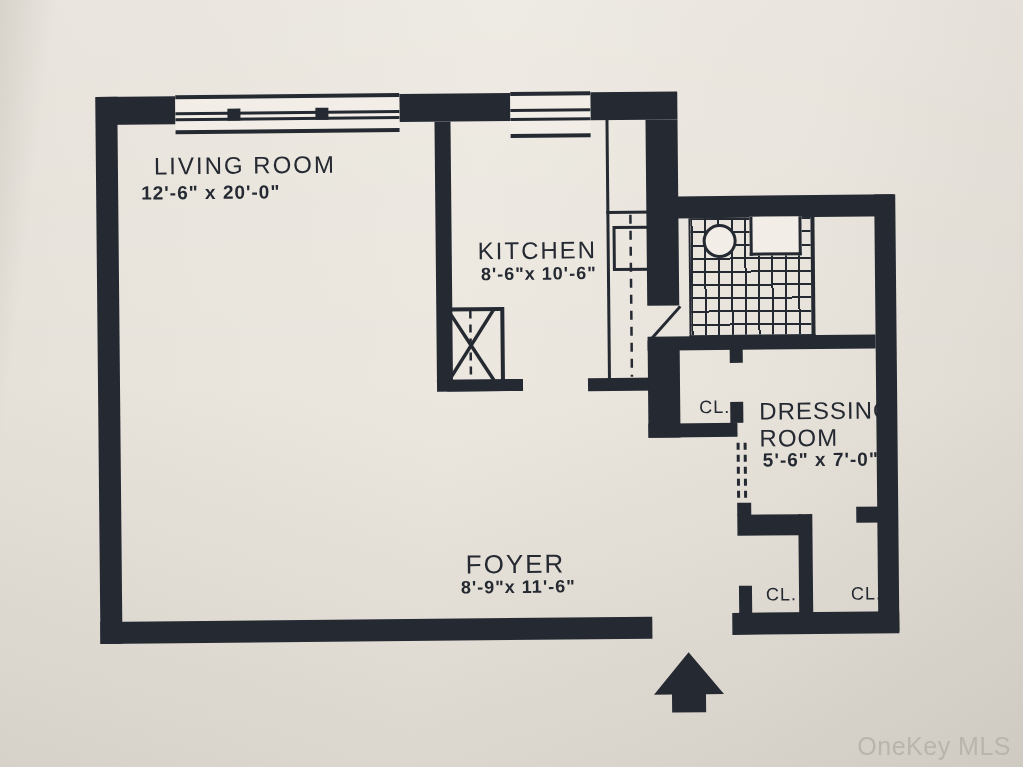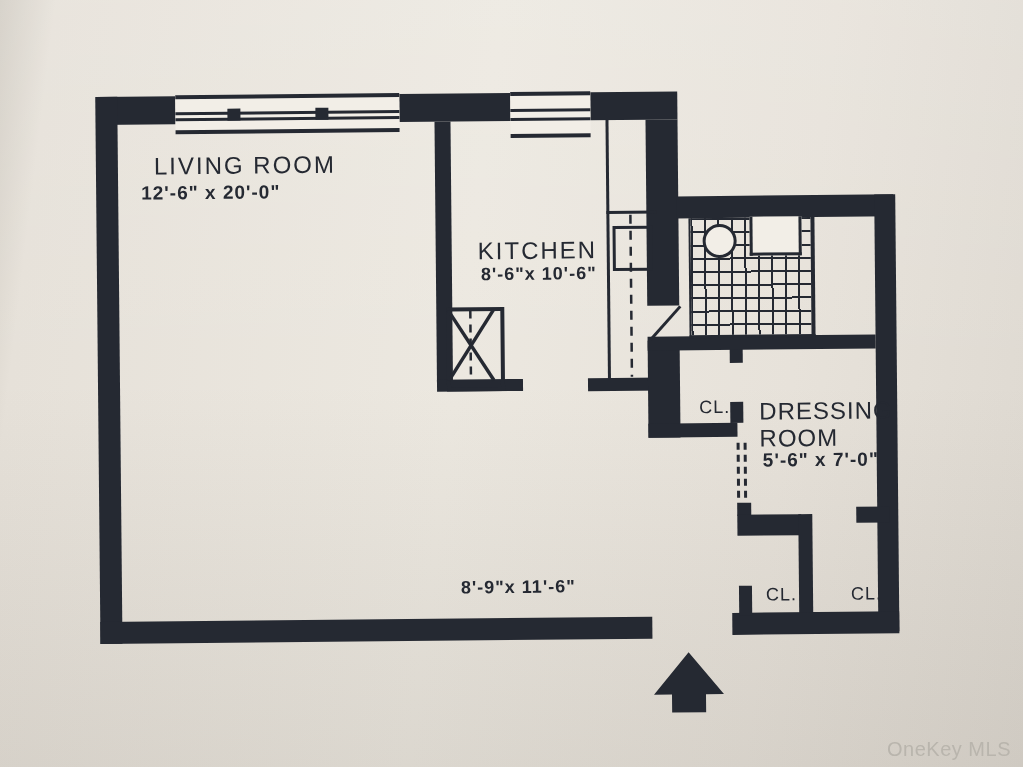--- a/index.html
+++ b/index.html
@@ -26,21 +26,21 @@
   .grid{
     position:absolute;left:690px;top:220px;width:120px;height:117px;
     border-left:2px solid var(--ink,#252932);
     border-right:4px solid var(--ink,#252932);
     border-bottom:3px solid var(--ink,#252932);
     background-image:
       repeating-linear-gradient(to right, var(--ink,#252932) 0 2px, transparent 2px 13.4px),
       repeating-linear-gradient(to bottom, var(--ink,#252932) 0 2px, transparent 2px 13.2px);
   }
   svg.overlay{position:absolute;inset:0;width:1023px;height:767px;pointer-events:none;}
-  .wm{position:absolute;right:12px;bottom:6px;font-size:20px;letter-spacing:.5px;
+  .wm{position:absolute;right:12px;bottom:6px;font-size:25px;letter-spacing:.5px;
       color:var(--watermark,#b9b5ad);}
 </style>
 </head>
 <body>
 
 <div class="stage">
   <div class="plan">
 
     <div class="w" style="left:100px;top:93px;width:78px;height:28px"></div>
     <div class="w" style="left:402px;top:93px;width:111px;height:28px"></div>
@@ -109,20 +109,21 @@
     <div class="lbl" style="left:156px;top:149px">LIVING ROOM</div>
     <div class="dim" style="left:143px;top:179px">12'-6" x 20'-0"</div>
 
     <div class="lbl" style="left:479px;top:237px">KITCHEN</div>
     <div class="dim" style="left:482px;top:264px;font-size:18px">8'-6"x 10'-6"</div>
 
     <div class="lbl" style="left:759px;top:400px;letter-spacing:1px">DRESSING</div>
     <div class="lbl" style="left:759px;top:427px;letter-spacing:1px">ROOM</div>
     <div class="dim" style="left:762px;top:452px">5'-6" x 7'-0"</div>
 
+    <div class="lbl" style="left:464px;top:549px;font-size:26px">FOYER</div>
     <div class="dim" style="left:459px;top:577px;font-size:18px">8'-9"x 11'-6"</div>
 
     <div class="cl" style="left:699px;top:399px">CL.</div>
     <div class="cl" style="left:764px;top:587px">CL.</div>
     <div class="cl" style="left:849px;top:587px">CL.</div>
   </div>
 
   <div class="wm">OneKey MLS</div>
 </div>
 

